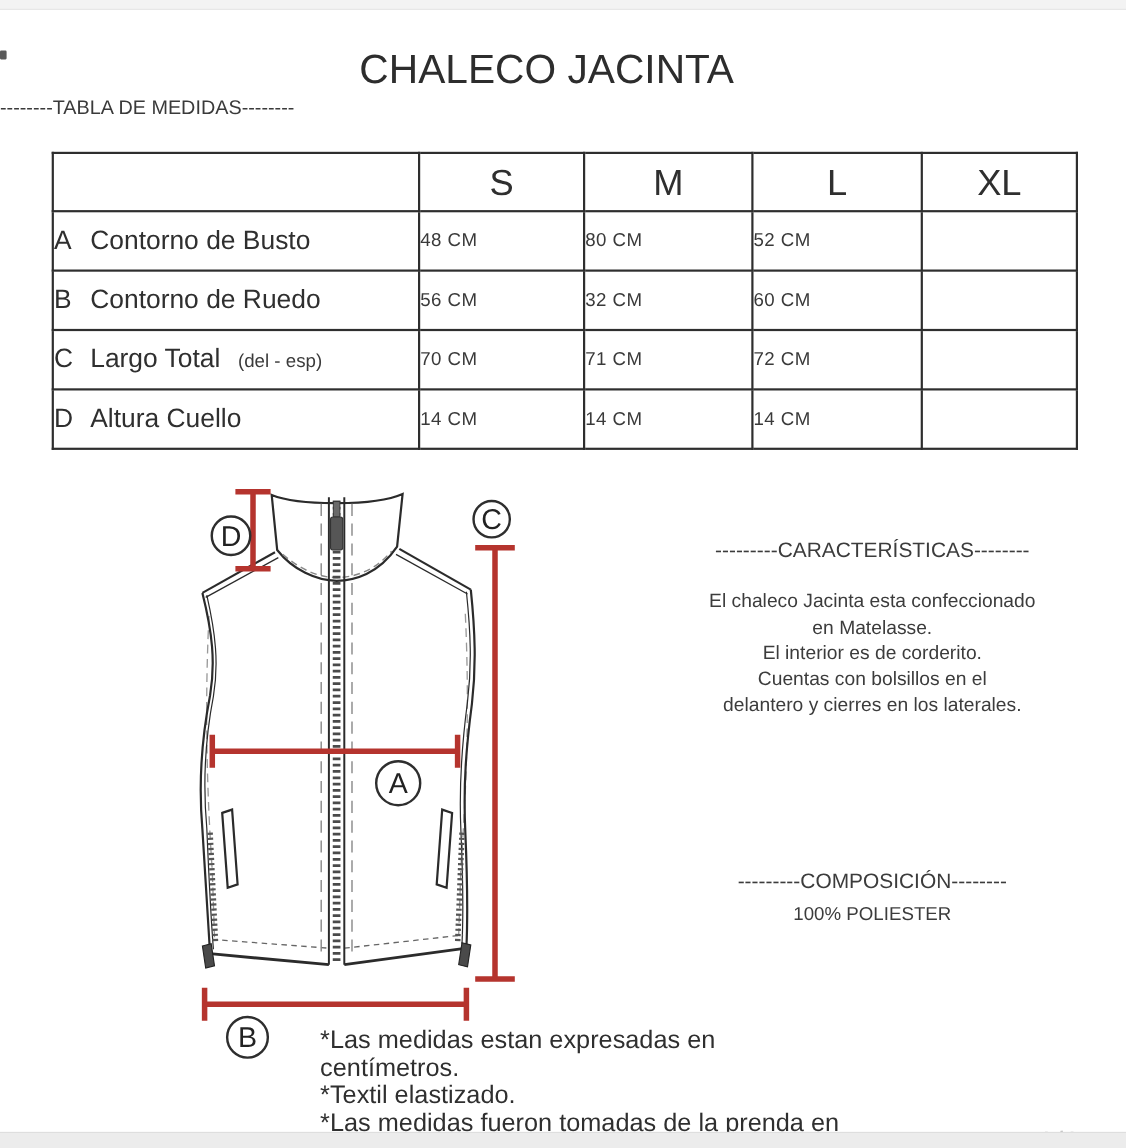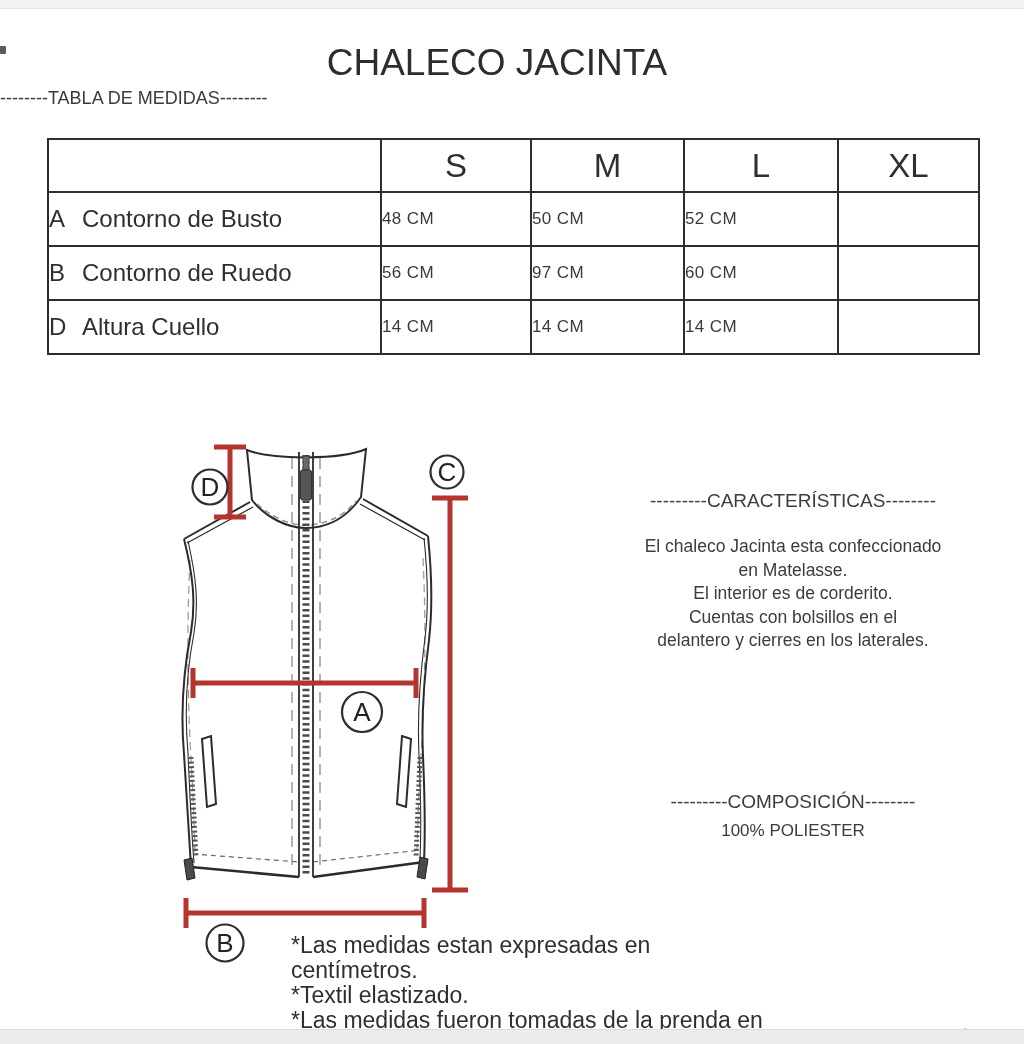--- a/index.html
+++ b/index.html
@@ -88,29 +88,36 @@
       <tr class="hdr">
     <td class="rowlabel"></td>
     <td class="colhead">S</td>
     <td class="colhead">M</td>
     <td class="colhead">L</td>
     <td class="colhead">XL</td>
   </tr>
   <tr class="datarow">
     <td class="rowlabel"><span class="letter">A</span><span>Contorno de Busto</span></td>
     <td class="val">48 CM</td>
-    <td class="val">50 CM</td>
+    <td class="val">80 CM</td>
     <td class="val">52 CM</td>
     <td class="val"></td>
   </tr>
   <tr class="datarow">
     <td class="rowlabel"><span class="letter">B</span><span>Contorno de Ruedo</span></td>
     <td class="val">56 CM</td>
-    <td class="val">97 CM</td>
+    <td class="val">32 CM</td>
     <td class="val">60 CM</td>
+    <td class="val"></td>
+  </tr>
+  <tr class="datarow">
+    <td class="rowlabel"><span class="letter">C</span><span>Largo Total</span><span class="note">(del - esp)</span></td>
+    <td class="val">70 CM</td>
+    <td class="val">71 CM</td>
+    <td class="val">72 CM</td>
     <td class="val"></td>
   </tr>
   <tr class="datarow">
     <td class="rowlabel"><span class="letter">D</span><span>Altura Cuello</span></td>
     <td class="val">14 CM</td>
     <td class="val">14 CM</td>
     <td class="val">14 CM</td>
     <td class="val"></td>
   </tr>
 </tbody>

